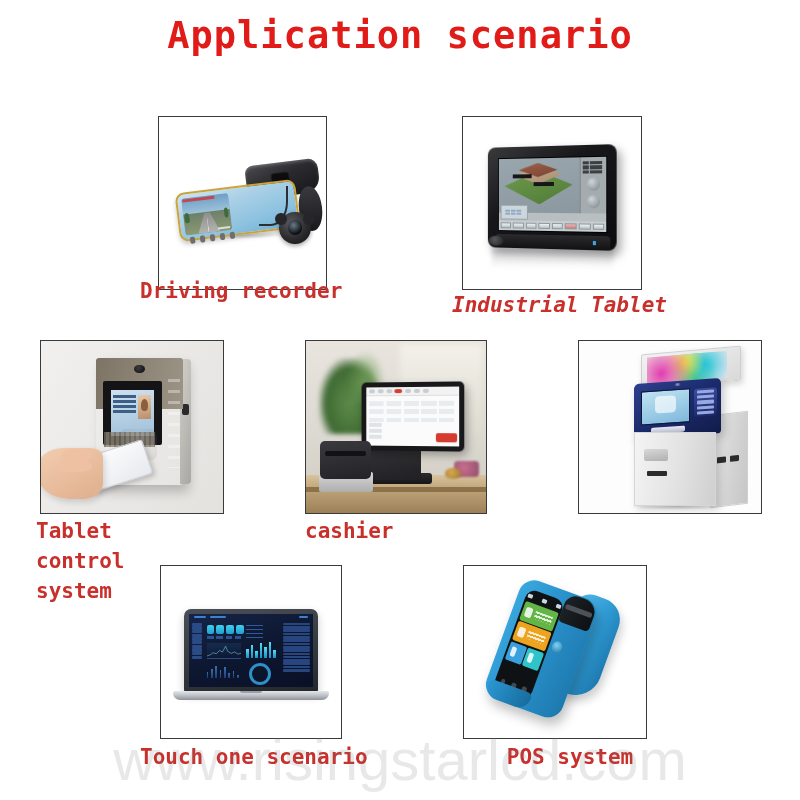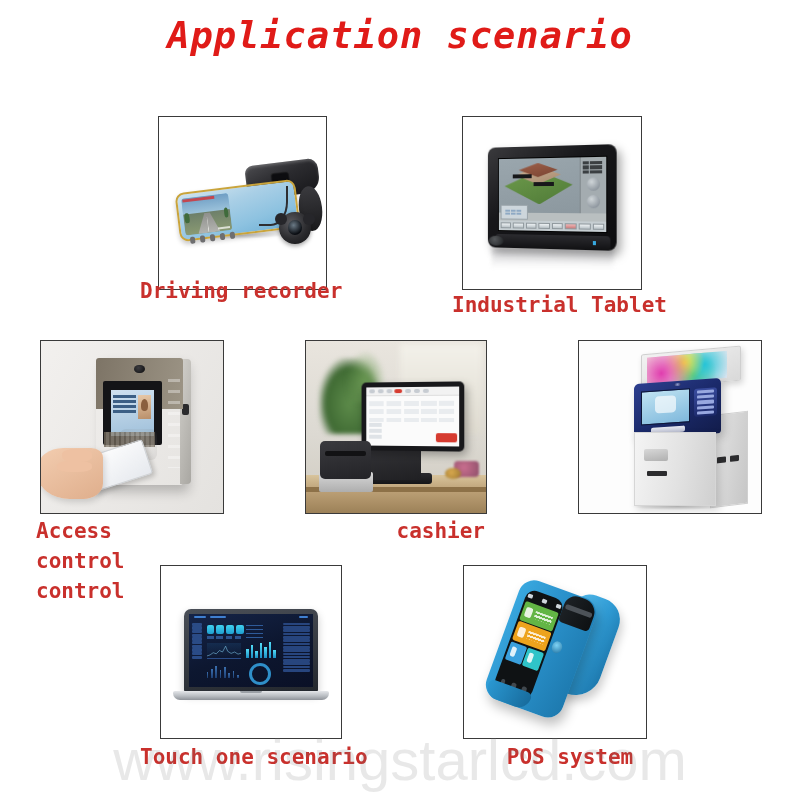--- a/index.html
+++ b/index.html
@@ -16,21 +16,20 @@
   .title{
     position:absolute;
     left:0;top:14px;width:800px;
     text-align:center;
     color:#e01b18;
     font-family:"DejaVu Sans Mono", monospace;
     font-weight:bold;
     font-size:37px;
     letter-spacing:1px;
     white-space:pre;
-    font-style:italic;
   }
 
   
   .frame{
     position:absolute;
     border:1px solid #3a3a3a;
     background:#ffffff;
     overflow:hidden;
   }
   .caption{
@@ -602,21 +601,21 @@
             <i></i>
         </div>
       </div>
       <div class="it-home"></div>
       <div class="it-base">
         <div class="it-base-led"></div>
       </div>
       <div class="it-speaker"></div>
     </div>
   </div>
-  <div class="caption" style="left:452px;top:290px;width:240px;">Industrial Tablet</div>
+  <div class="caption" style="left:452px;top:290px;width:240px;font-style:italic;">Industrial Tablet</div>
 
   <div class="frame" style="left:40px;top:340px;width:182px;height:172px;">
     <div class="ac-wall"></div>
     <div class="ac-unit">
       <div class="ac-side"></div>
       <div class="ac-sidebtn"></div>
       <div class="ac-top"></div>
       <div class="ac-lens"></div>
       <div class="ac-bezel">
         <div class="ac-lcd">
@@ -632,21 +631,21 @@
       <div class="ac-grille"></div>
       <div class="ac-rfid"></div>
       <div class="ac-vtext"></div>
     </div>
     <div class="ac-card"></div>
     <div class="ac-hand">
       <div class="ac-finger" style="left:38%;top:2%;width:46%;height:26%;"></div>
       <div class="ac-finger" style="left:30%;top:26%;width:54%;height:22%;"></div>
     </div>
   </div>
-  <div class="caption" style="left:36px;top:516px;width:176px;">Access control control</div>
+  <div class="caption" style="left:36px;top:516px;width:176px;">Tablet control system</div>
 
   <div class="frame" style="left:305px;top:340px;width:180px;height:172px;">
     <div class="ca-bg"></div>
     <div class="ca-blur-window"></div>
     <div class="ca-plant"></div>
     <div class="ca-plant2"></div>
     <div class="ca-counter"></div>
     <div class="ca-counter-edge"></div>
     <div class="ca-candy"></div>
     <div class="ca-candy2"></div>
@@ -668,21 +667,21 @@
         <div class="ca-ui-row" style="top:52%;"></div>
         <div class="ca-ui-left"></div>
         <div class="ca-ui-cart"></div>
       </div>
     </div>
     <div class="ca-printer-base"></div>
     <div class="ca-printer">
       <div class="ca-printer-slot"></div>
     </div>
   </div>
-  <div class="caption" style="left:305px;top:516px;width:180px;text-align:right;">cashier</div>
+  <div class="caption" style="left:305px;top:516px;width:180px;text-align:left;">cashier</div>
 
   <div class="frame" style="left:578px;top:340px;width:182px;height:172px;">
     <div class="qs-bg"></div>
     <div class="qs-shadow"></div>
     <div class="qs-top">
       <div class="qs-top-img"></div>
     </div>
     <div class="qs-body-r">
       <div class="qs-slot" style="left:16%;top:46%;width:26%;height:7%;"></div>
       <div class="qs-slot" style="left:52%;top:46%;width:26%;height:7%;"></div>

